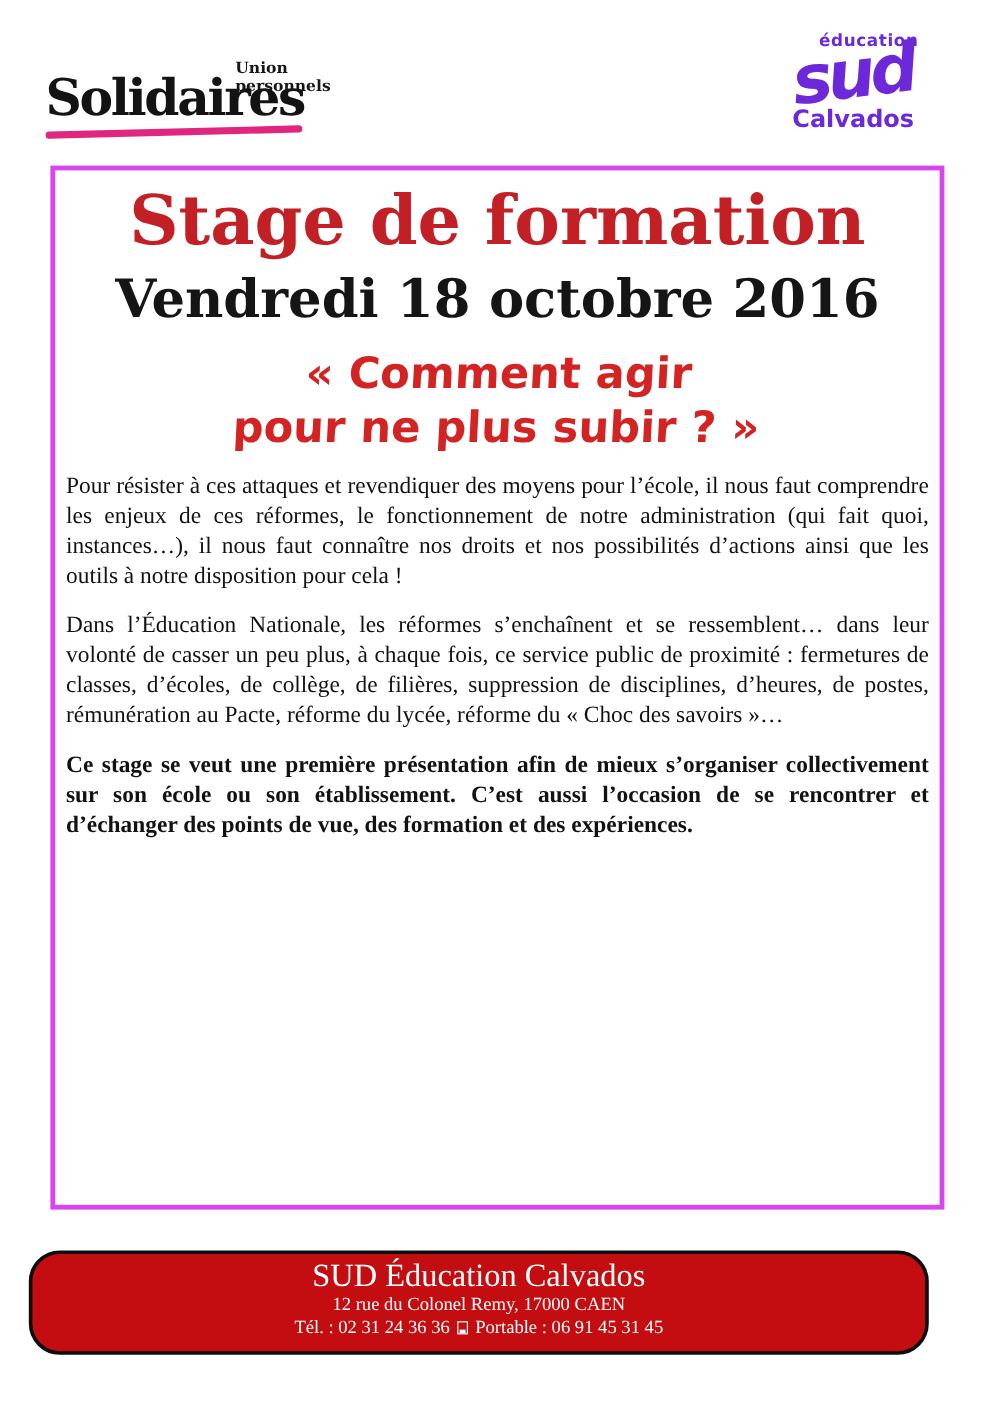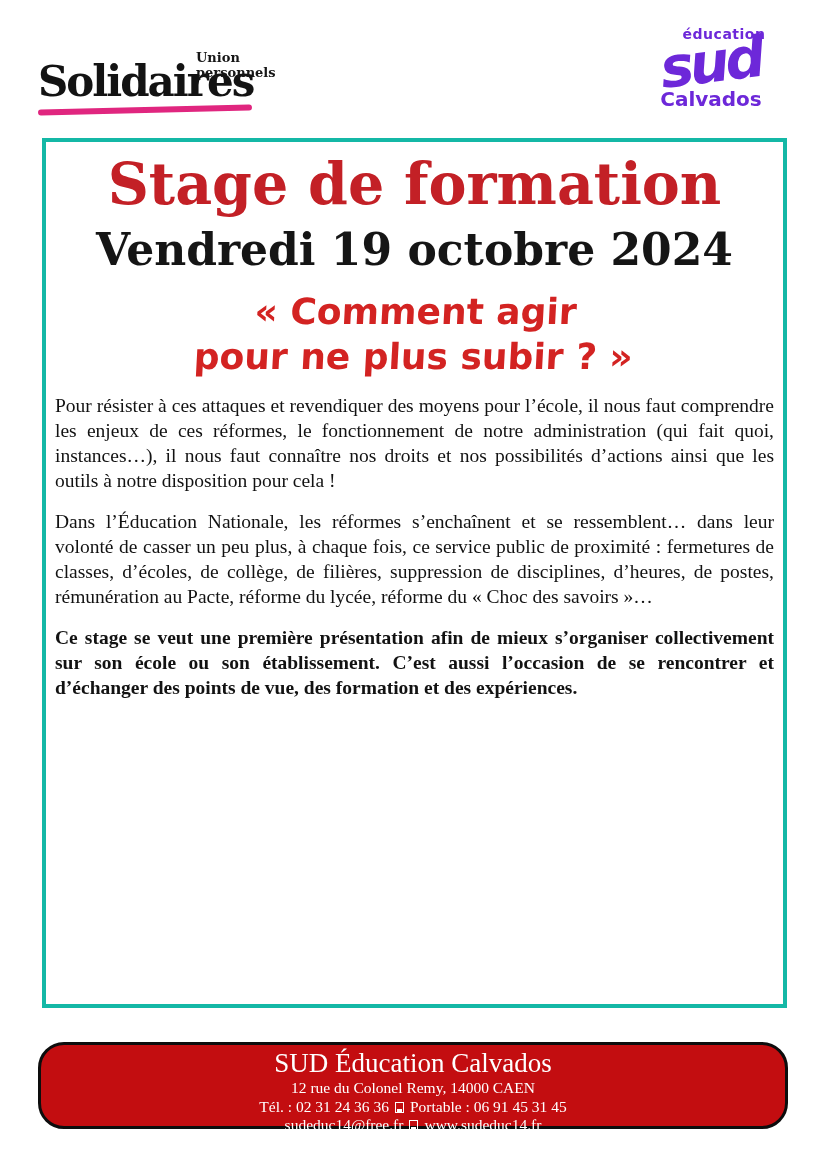--- a/index.html
+++ b/index.html
@@ -37,21 +37,21 @@
     transform:rotate(-7deg); display:inline-block;
   }
   .sud-calvados {
     font-family:"DejaVu Sans", sans-serif; font-weight:bold;
     font-size:20px; margin-top:-2px;
   }
 
   
   .frame {
     position:absolute; left:42px; top:138px; width:745px; height:870px;
-    box-sizing:border-box; border:4px solid #14b8a6; text-align:center;
+    box-sizing:border-box; border:4px solid #d946ef; text-align:center;
   }
   .title {
     margin-top:8px;
     font-family:"DejaVu Serif", serif; font-weight:bold;
     font-size:57px; line-height:1.2; color:#c32026;
   }
   .event-date {
     margin-top:8px;
     font-family:"DejaVu Serif", serif; font-weight:bold;
     font-size:44px; line-height:1.1; color:#151515;
@@ -64,21 +64,21 @@
   }
   .body-text {
     margin:14px 9px 0; text-align:justify;
     font-size:19.5px; line-height:25px; color:#121212;
   }
   .body-text p { margin:0 0 16px; }
   .body-text p.bold { font-weight:bold; }
 
   
   .footer {
-    position:absolute; left:38px; top:1042px; width:750px; height:87px;
+    position:absolute; left:24px; top:1042px; width:750px; height:87px;
     box-sizing:border-box; background:#c30d10; border:3px solid #0d0d0d;
     border-radius:26px; color:#ffffff; text-align:center; padding-top:2px;
   }
   .footer-org { font-size:27px; line-height:32px; }
   .footer-line { font-size:15.5px; line-height:18.5px; }
   .footer a { color:#ffffff; text-decoration:underline; text-underline-offset:2px; }
   .tofu {
     display:inline-block; width:9px; height:11px;
     border:1.5px solid #ffffff; position:relative;
     margin:0 6px -1px; box-sizing:border-box;
@@ -104,36 +104,33 @@
   <div class="sud-education">éducation</div>
   <div><span class="sud-word">sud</span></div>
   <div class="sud-calvados">Calvados</div>
 </div>
 
 <div class="frame">
   <div class="title">
     <div>Stage de formation</div>
   </div>
 
-  <div class="event-date">Vendredi 19 octobre 2024</div>
+  <div class="event-date">Vendredi 18 octobre 2016</div>
 
   <div class="quote">
     <div>« Comment agir</div>
     <div>pour ne plus subir ? »</div>
   </div>
 
   <div class="body-text">
     <p>Pour résister à ces attaques et revendiquer des moyens pour l’école, il nous faut comprendre les enjeux de ces réformes, le fonctionnement de notre administration (qui fait quoi, instances…), il nous faut connaître nos droits et nos possibilités d’actions ainsi que les outils à notre disposition pour cela !</p>
     <p>Dans l’Éducation Nationale, les réformes s’enchaînent et se ressemblent… dans leur volonté de casser un peu plus, à chaque fois, ce service public de proximité : fermetures de classes, d’écoles, de collège, de filières, suppression de disciplines, d’heures, de postes, rémunération au Pacte, réforme du lycée, réforme du « Choc des savoirs »…</p>
     <p class="bold">Ce stage se veut une première présentation afin de mieux s’organiser collectivement sur son école ou son établissement. C’est aussi l’occasion de se rencontrer et d’échanger des points de vue, des formation et des expériences.</p>
   </div>
 </div>
 
 <div class="footer">
   <div class="footer-org">SUD Éducation Calvados</div>
-  <div class="footer-line">12 rue du Colonel Remy, 14000 CAEN</div>
+  <div class="footer-line">12 rue du Colonel Remy, 17000 CAEN</div>
   <div class="footer-line">
     <span>Tél. : 02 31 24 36 36</span><span class="tofu"></span><span>Portable : 06 91 45 31 45</span>
-  </div>
-  <div class="footer-line">
-    <a href="#">sudeduc14@free.fr</a><span class="tofu"></span><a href="#">www.sudeduc14.fr</a>
   </div>
 </div>
 
 </body></html>

